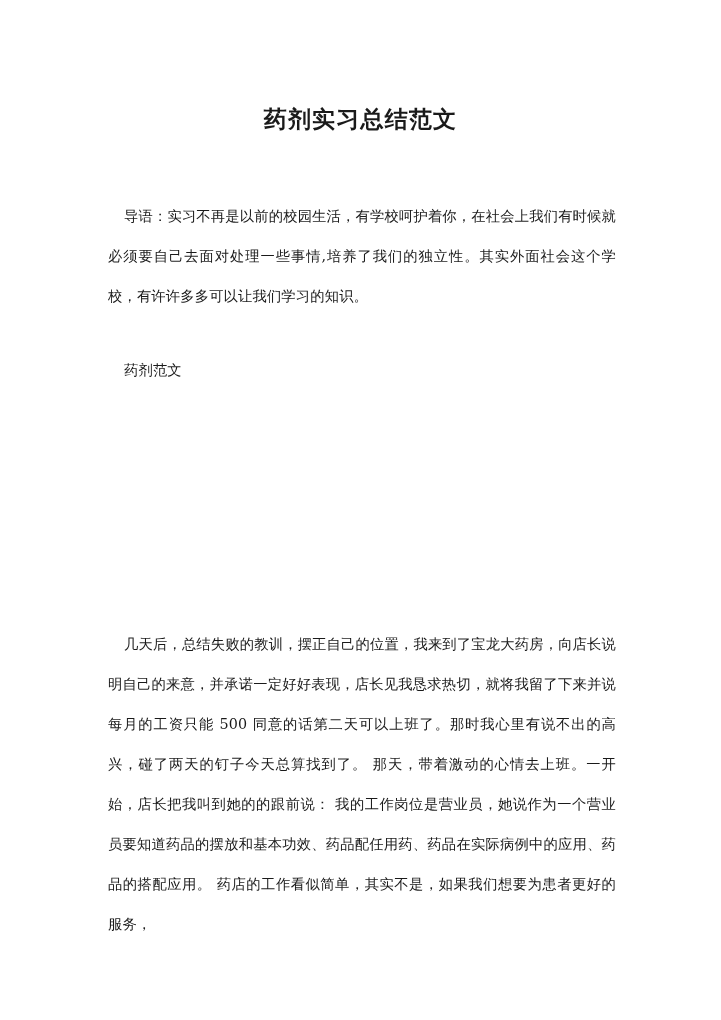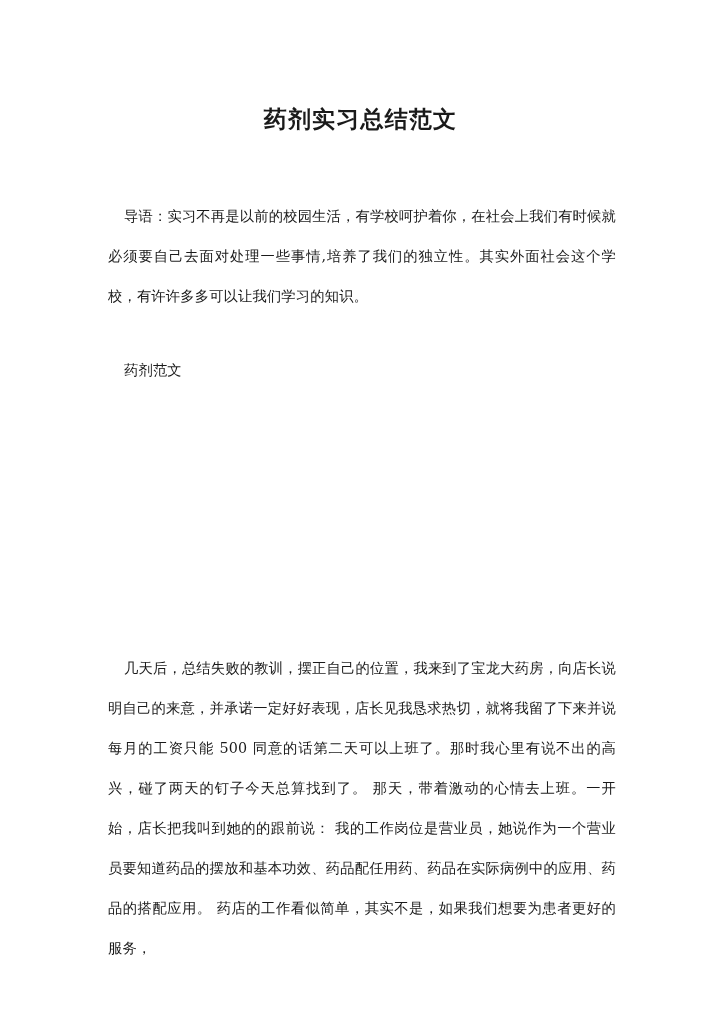--- a/index.html
+++ b/index.html
@@ -55,21 +55,21 @@
   .heading-line {
     font-size: 14.3px;
     line-height: 40px;
     letter-spacing: 0.15px;
     margin: 0;
     text-indent: 16px;
   }
   #intro-para { top: 196px; }
   #section-heading { top: 350px; }
   #para-one { top: 418px; }
-  #para-two { top: 648px; }
+  #para-two { top: 624px; }
 </style>
 </head>
 <body>
 
 <div class="page">
 
   <h1 class="doc-title">药剂实习总结范文</h1>
 
   <div class="body-block" id="section-heading">
     <p class="heading-line">药剂范文</p>

